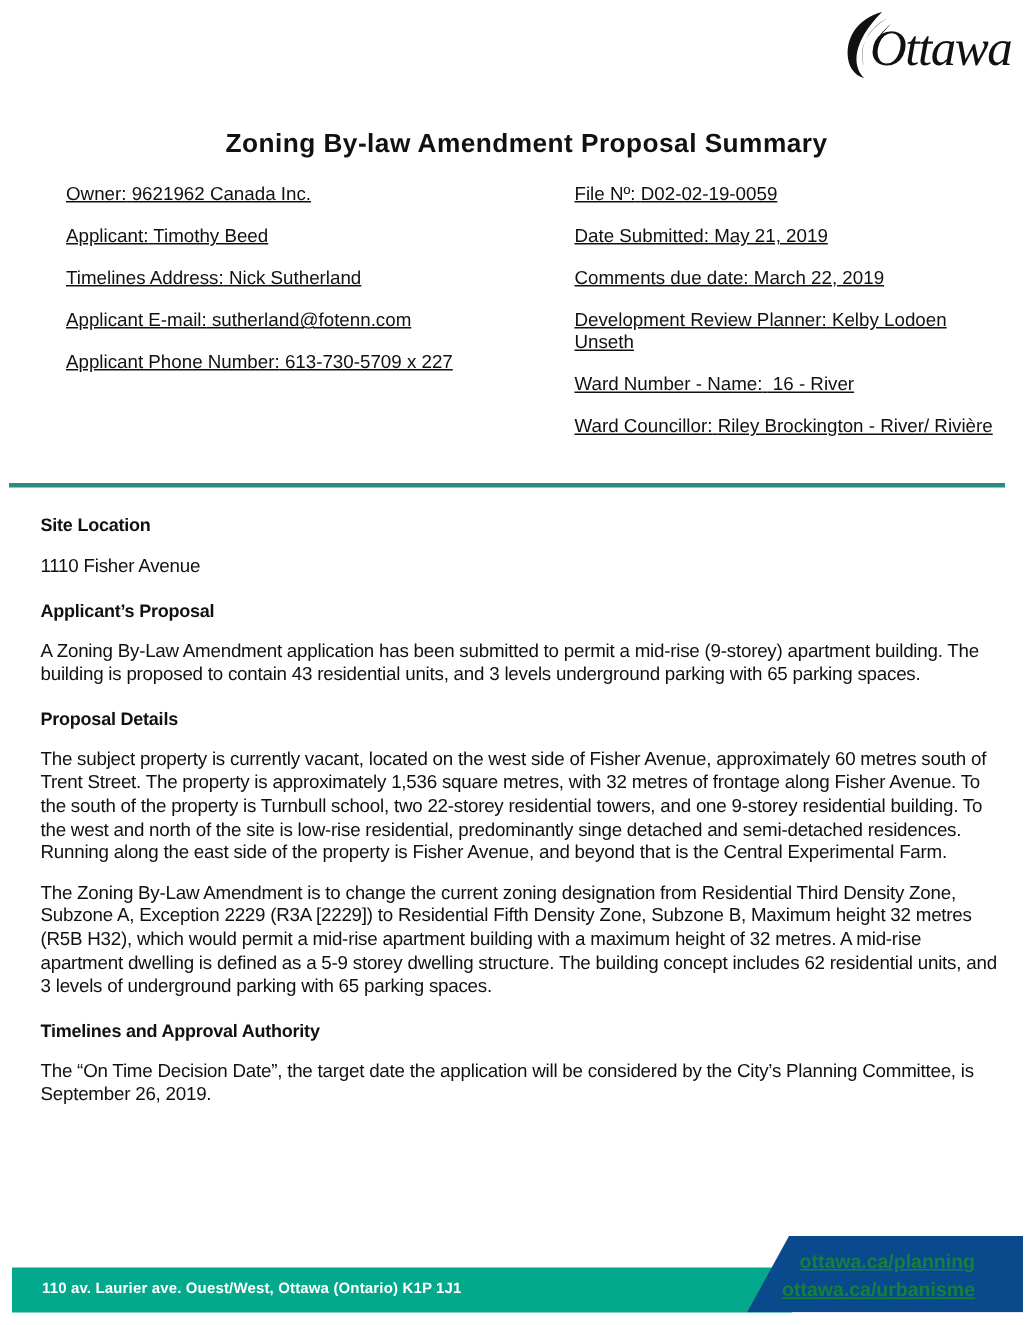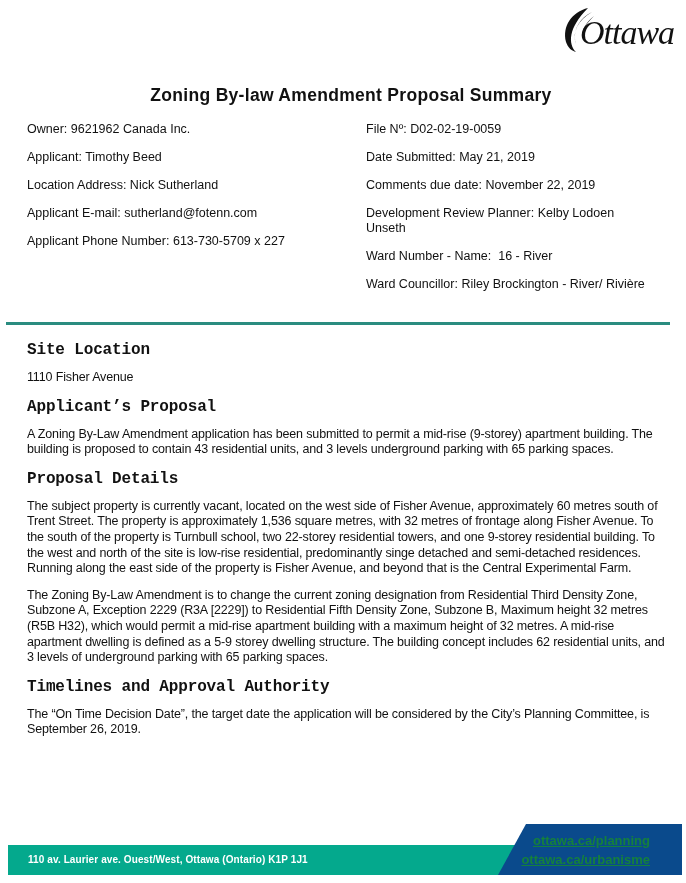--- a/index.html
+++ b/index.html
@@ -18,31 +18,31 @@
     }
     .doc-title {
       position: absolute; left: 16px; right: 0; top: 85px; text-align: center;
       font-weight: bold; font-size: 17.5px; letter-spacing: 0.3px; margin: 0;
     }
     .meta-col {
       position: absolute; top: 122px; font-size: 12.5px; line-height: 15px;
     }
     .meta-col.left { left: 27px; width: 320px; }
     .meta-col.right { left: 366px; width: 300px; }
-    .meta-row { margin: 0 0 13px 0; }
+    .meta-row { margin: 0 0 13px 17px; text-decoration: underline; }
     .divider {
       position: absolute; left: 6px; right: 16px; top: 322px; height: 3px;
       background: #2a8c80;
     }
     .content {
       position: absolute; left: 27px; right: 18px; top: 340px;
       font-size: 12.5px; line-height: 15.6px; letter-spacing: -0.15px;
     }
     .content h2 {
-      font-size: 16px; font-weight: bold; margin: 0 0 10px 0; line-height: 20px; font-family: Liberation Mono, monospace;
+      font-size: 12px; font-weight: bold; margin: 0 0 10px 0; line-height: 20px;
     }
     .content p { margin: 0 0 11px 0; }
     .footer-green {
       position: absolute; left: 8px; top: 845px; width: 520px; height: 30px;
       background: #04a98d;
     }
     .footer-address {
       position: absolute; left: 28px; top: 854px; font-size: 10px;
       font-weight: bold; color: #ffffff; letter-spacing: 0.1px;
     }
@@ -67,29 +67,29 @@
     <path d="M36 12 C28 18 22 28 24 38 C22 28 28 20 36 12 Z" fill="#111"></path>
   </svg>
   <span class="word">Ottawa</span>
 </div>
 
 <h1 class="doc-title">Zoning By-law Amendment Proposal Summary</h1>
 
 <div class="meta-col left">
   <div class="meta-row"><span>Owner:</span> <span>9621962 Canada Inc.</span></div>
   <div class="meta-row"><span>Applicant:</span> <span>Timothy Beed</span></div>
-  <div class="meta-row"><span>Location Address:</span> <span>Nick Sutherland</span></div>
+  <div class="meta-row"><span>Timelines Address:</span> <span>Nick Sutherland</span></div>
   <div class="meta-row"><span>Applicant E-mail:</span> <span>sutherland@fotenn.com</span></div>
   <div class="meta-row"><span>Applicant Phone Number:</span> <span>613-730-5709 x 227</span></div>
 </div>
 
 <div class="meta-col right">
   <div class="meta-row"><span>File Nº:</span> <span>D02-02-19-0059</span></div>
   <div class="meta-row"><span>Date Submitted:</span> <span>May 21, 2019</span></div>
-  <div class="meta-row"><span>Comments due date:</span> <span>November 22, 2019</span></div>
+  <div class="meta-row"><span>Comments due date:</span> <span>March 22, 2019</span></div>
   <div class="meta-row" style="width:265px"><span>Development Review Planner:</span> <span>Kelby Lodoen Unseth</span></div>
   <div class="meta-row"><span>Ward Number - Name:</span> <span style="white-space:pre"> 16 - River</span></div>
   <div class="meta-row"><span>Ward Councillor:</span> <span>Riley Brockington - River/ Rivière</span></div>
 </div>
 
 <div class="divider"></div>
 
 <div class="content">
   <section>
     <h2>Site Location</h2>

